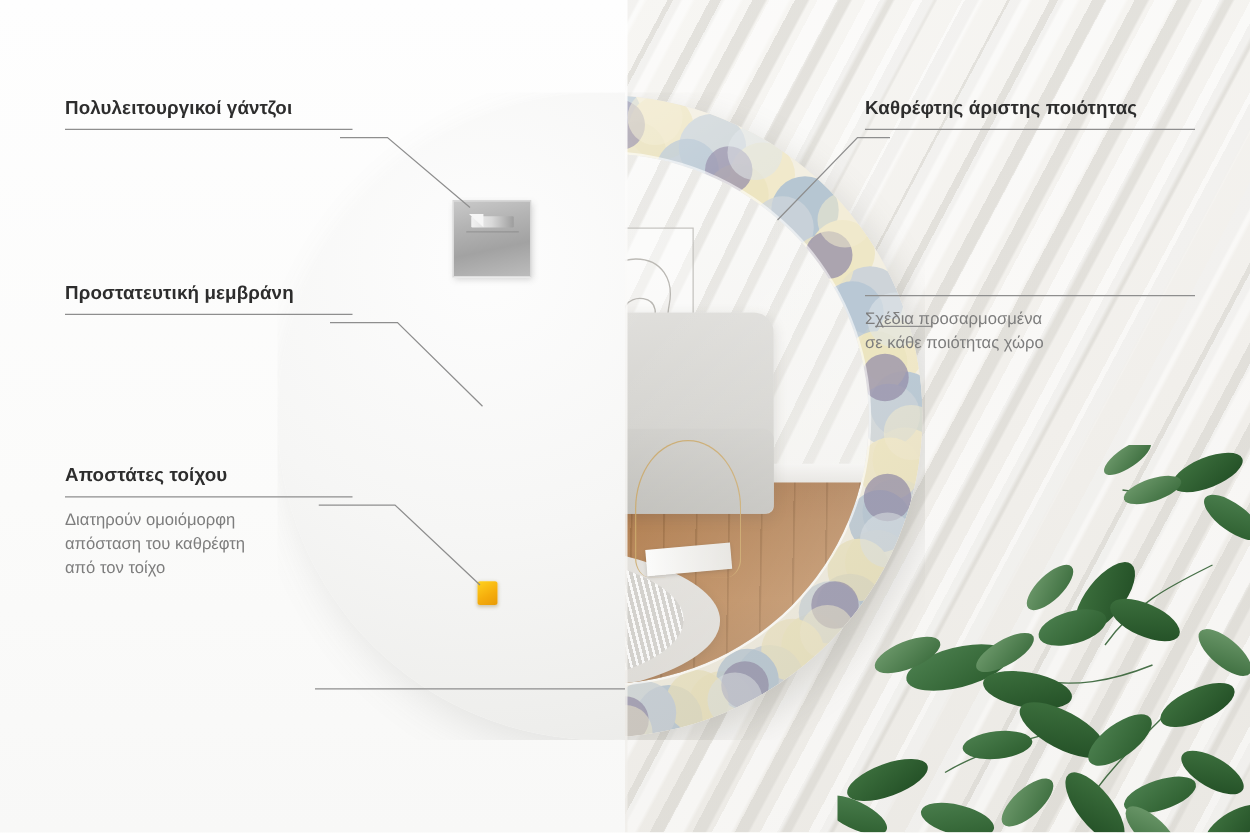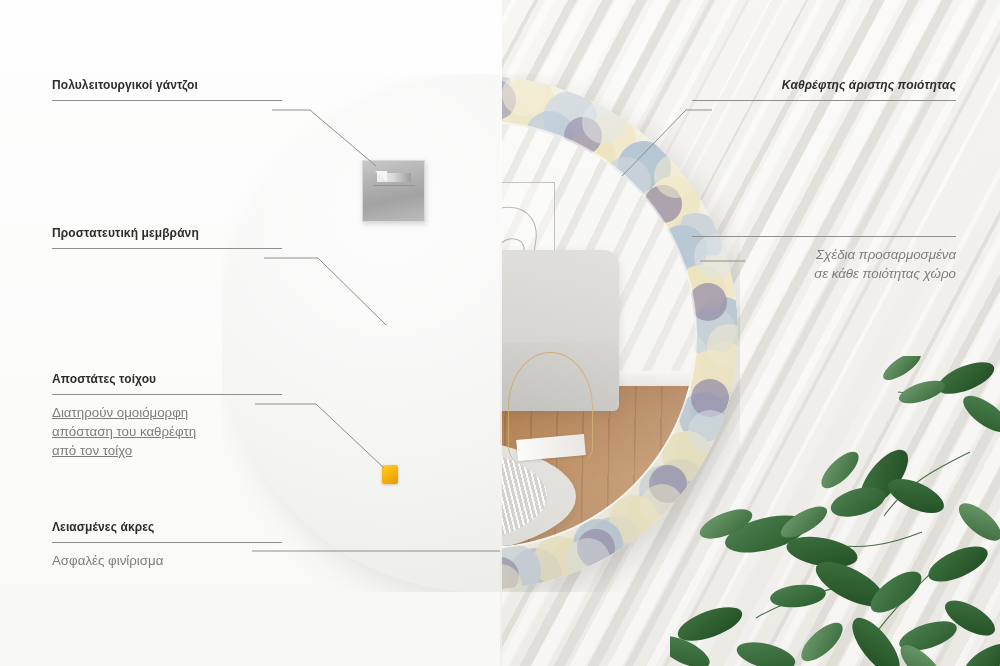--- a/index.html
+++ b/index.html
@@ -214,31 +214,31 @@
   
   .foliage{
     position:absolute; right:0; bottom:0; width:330px; height:310px;
     z-index: 6; pointer-events:none;
   }
   .foliage svg{ width:100%; height:100%; display:block; }
 
   
   .callout{ position:absolute; z-index: 12; }
   .callout h3{
-    font-size:12px; font-weight:700; color:#2d2d2d; letter-spacing:.1px;
+    font-size:15px; font-weight:700; color:#2d2d2d; letter-spacing:.1px;
     white-space:nowrap;
   }
   .rule{
     height:1px; background:#8e8e8e; margin:8px 0 9px 0;
   }
   .callout p{
     font-size:13.3px; line-height:1.42; color:#7d7d7d; font-weight:400;
   }
   .c-left{ text-align:left; }
-  .c-right{ text-align:right;font-style:italic; }
+  .c-right{ text-align:left; }
 
   .leaders{ position:absolute; inset:0; z-index: 10; pointer-events:none; }
   .leaders svg{ width:1000px; height:666px; display:block; }
 </style>
 </head>
 <body>
 
 <div id="stage">
 
   <div class="wall-left"></div>
@@ -394,30 +394,25 @@
   </div>
 
   <div class="callout c-left" style="left:52px; top:226px; width:230px;">
     <h3>Προστατευτική μεμβράνη</h3>
     <div class="rule"></div>
   </div>
 
   <div class="callout c-left" style="left:52px; top:372px; width:230px;">
     <h3>Αποστάτες τοίχου</h3>
     <div class="rule"></div>
-    <p style="white-space:pre-line;text-decoration:underline;">Διατηρούν ομοιόμορφη
+    <p style="white-space:pre-line;">Διατηρούν ομοιόμορφη
 απόσταση του καθρέφτη
 από τον τοίχο</p>
   </div>
 
-  <div class="callout c-left" style="left:52px; top:520px; width:230px;">
-    <h3>Λειασμένες άκρες</h3>
-    <div class="rule"></div>
-    <p style="white-space:pre-line;">Ασφαλές φινίρισμα</p>
-  </div>
 
   <div class="callout c-right" style="right:44px; top:78px; width:264px;">
     <h3>Καθρέφτης άριστης ποιότητας</h3>
     <div class="rule"></div>
   </div>
 
   <div class="callout c-right" style="right:44px; top:228px; width:264px;">
     <div class="rule"></div>
     <p style="white-space:pre-line;">Σχέδια προσαρμοσμένα
 σε κάθε ποιότητας χώρο</p>

